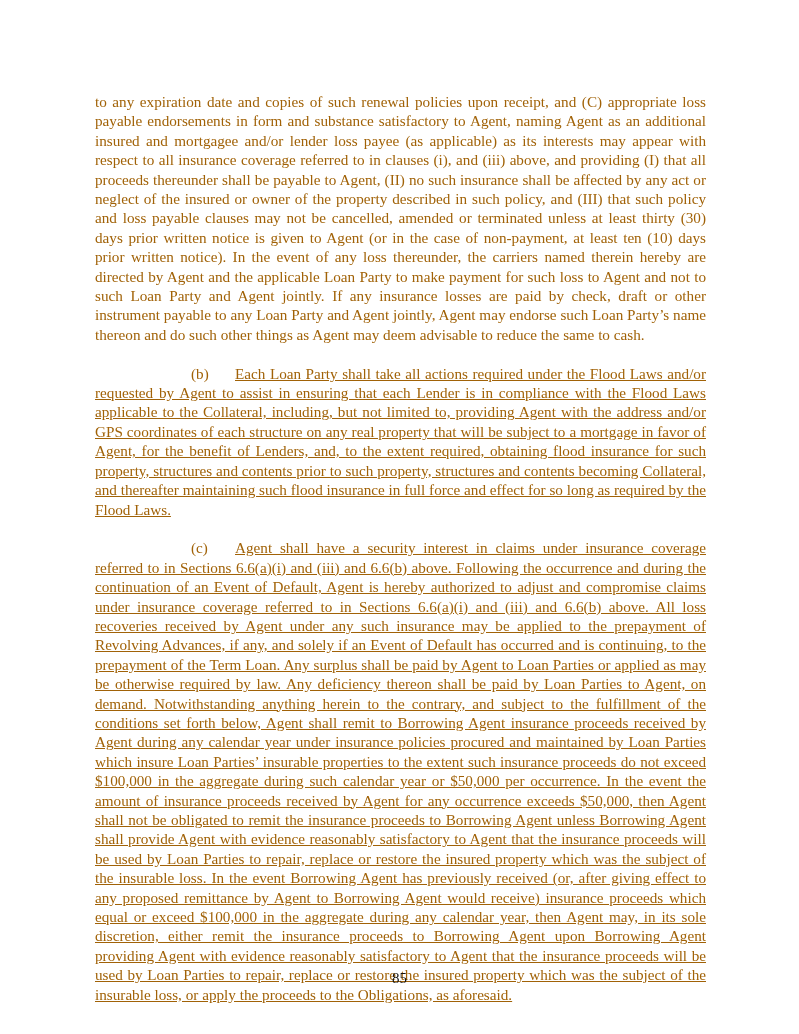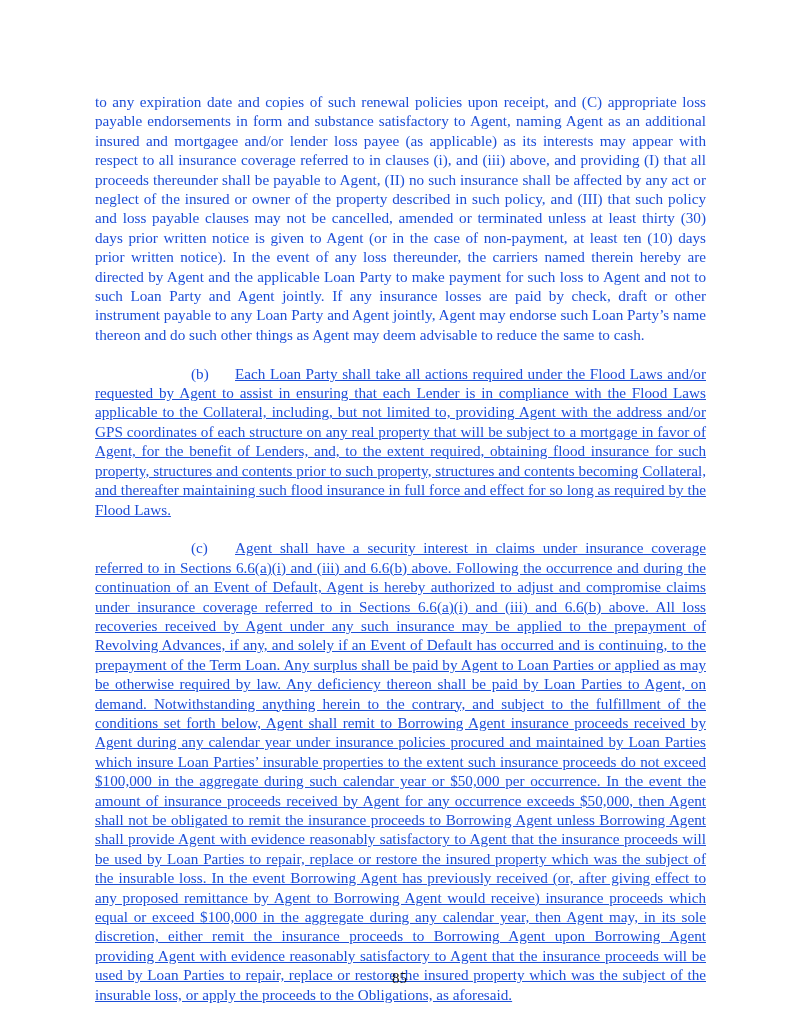--- a/index.html
+++ b/index.html
@@ -14,21 +14,21 @@
       overflow: hidden;
     }
     .page {
       position: absolute;
       left: 95px;
       top: 92px;
       width: 611px;
       font-family: "Liberation Serif", "DejaVu Serif", serif;
       font-size: 15.2px;
       line-height: 19.4px;
-      color: #1d4ed8;
+      color: #a16207;
       text-align: justify;
     }
     .para {
       margin: 0 0 19.4px 0;
     }
     .para.indented {
       text-indent: 96px;
       text-decoration: underline;
     }
     .para-label {

